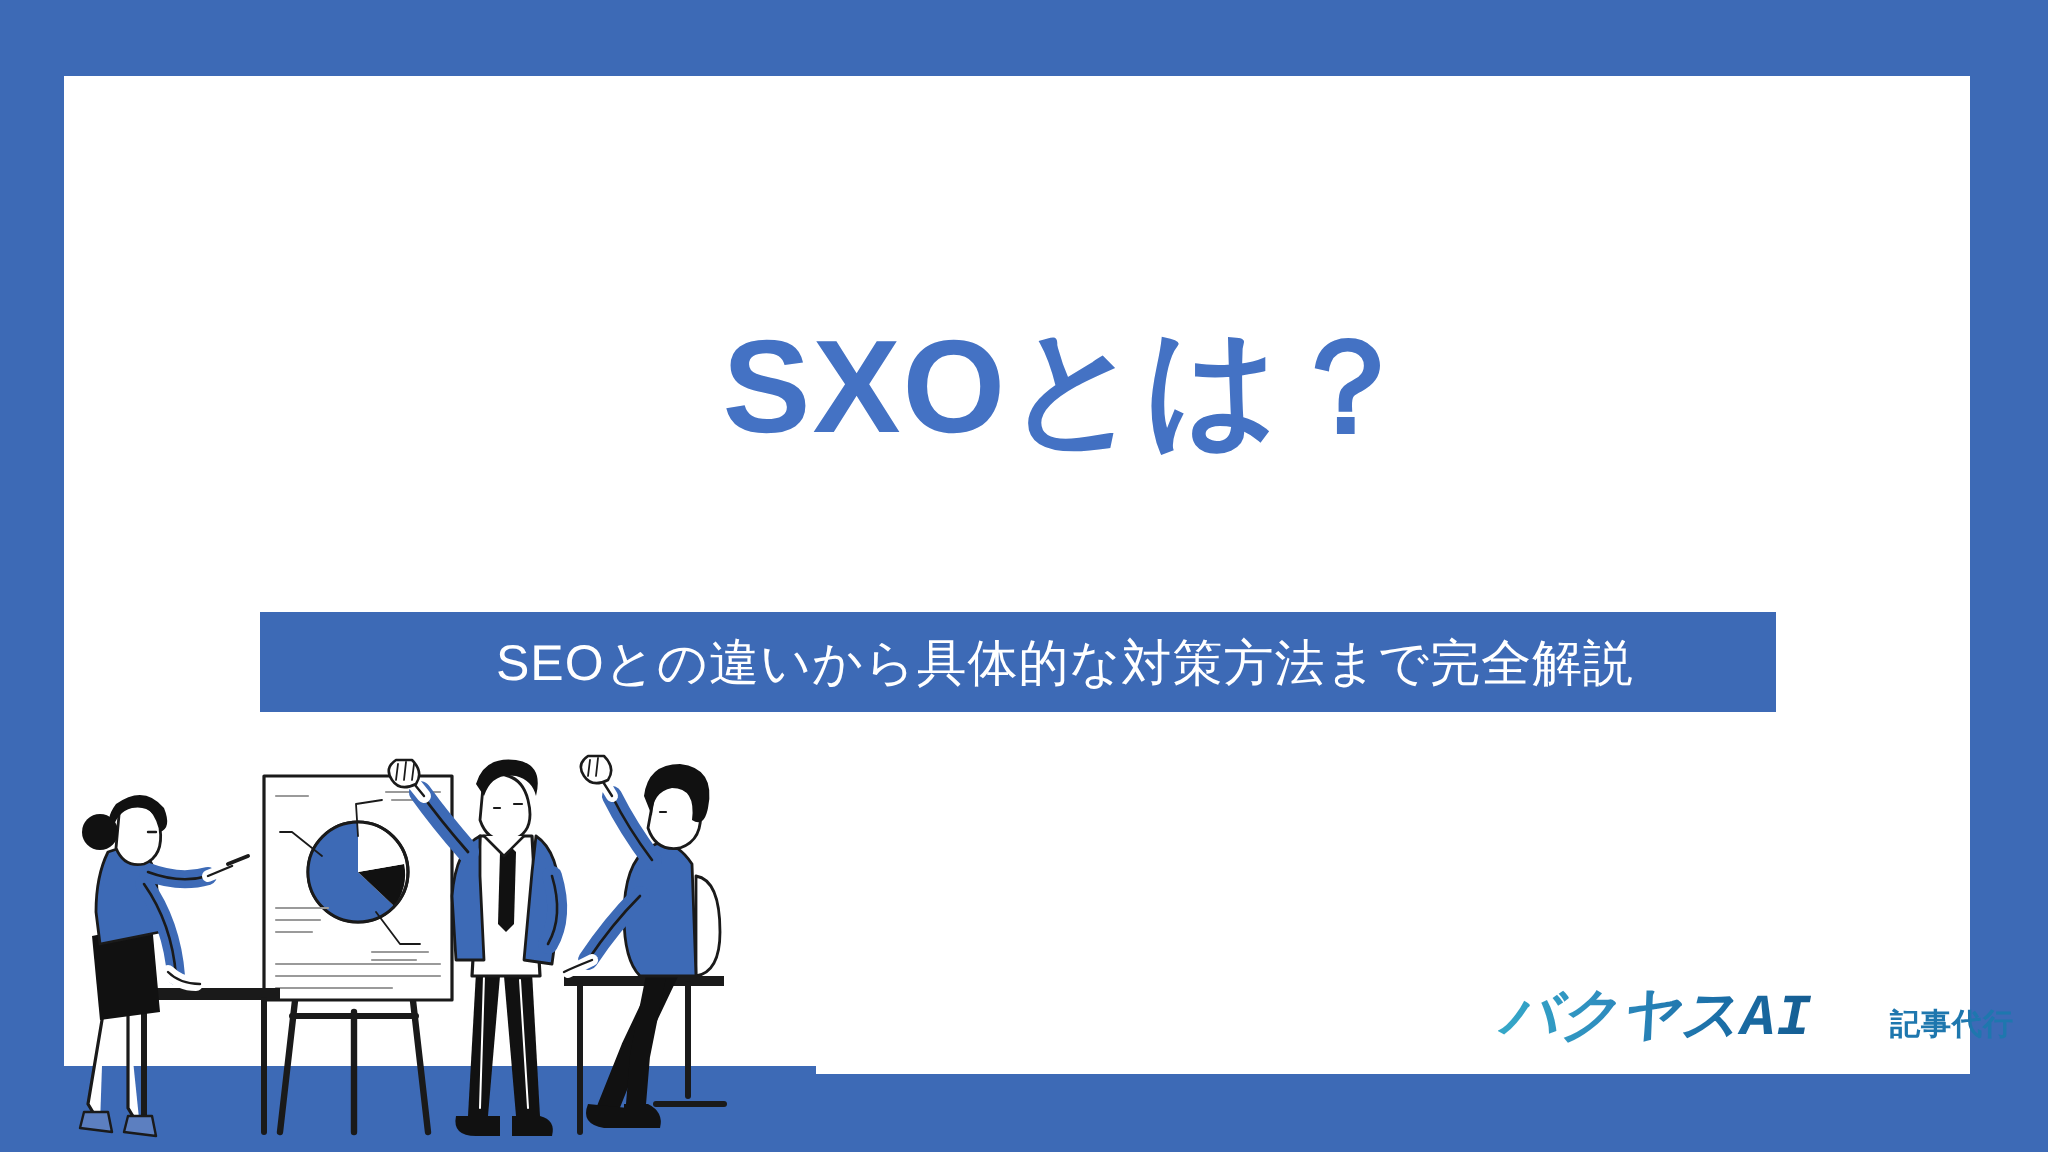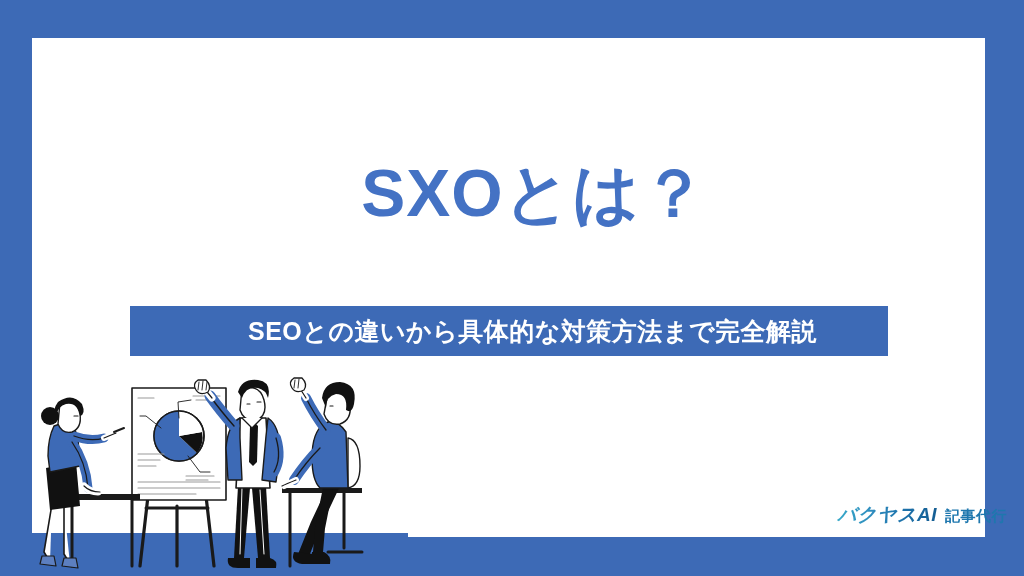--- a/index.html
+++ b/index.html
@@ -47,52 +47,53 @@
     width: 758px;
     height: 50px;
     background: #3D6AB6;
     display: flex;
     align-items: center;
     justify-content: center;
   }
   #subtitle-text {
     color: #ffffff;
     font-size: 25px;
-    font-weight: 700;
+    font-weight: 400;
     letter-spacing: 0.5px;
     white-space: nowrap;
     margin-left: 47px;
   }
   
   #logo {
     position: absolute;
     right: 62px;
     bottom: 48px;
     display: flex;
     align-items: baseline;
     gap: 8px;
   }
   #logo-main {
-    font-family: Liberation Sans, sans-serif;
-    font-size: 19px;
+    font-family: Liberation Mono, monospace;
+    font-size: 29px;
     font-weight: 700;
     font-style: italic;
     background: linear-gradient(90deg, #35A8C8 0%, #2E8CBE 35%, #1B6FA8 70%, #155D92 100%);
     -webkit-background-clip: text;
     background-clip: text;
     color: #1E77AE;
     -webkit-text-fill-color: transparent;
     letter-spacing: 0.5px;
     text-align: right;
   }
   #logo-sub {
     font-size: 15px;
     font-weight: 700;
     color: #1E77AE;
     letter-spacing: 0.5px;
+    margin-left: 31px;
   }
   
   #illustration {
     position: absolute;
     left: 28px;
     bottom: 0;
     width: 380px;
     height: 200px;
   }
 </style>

